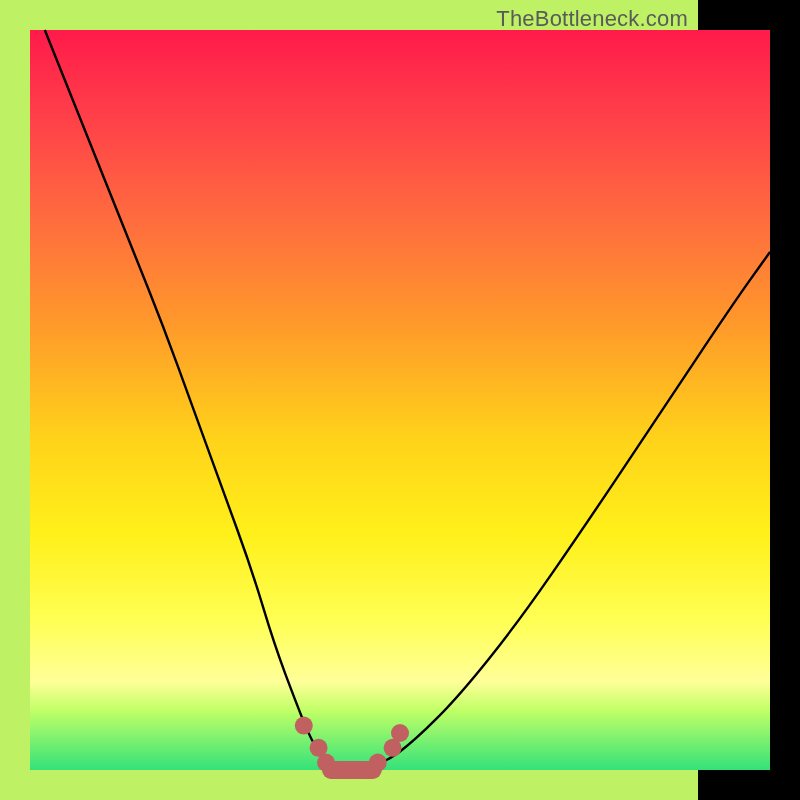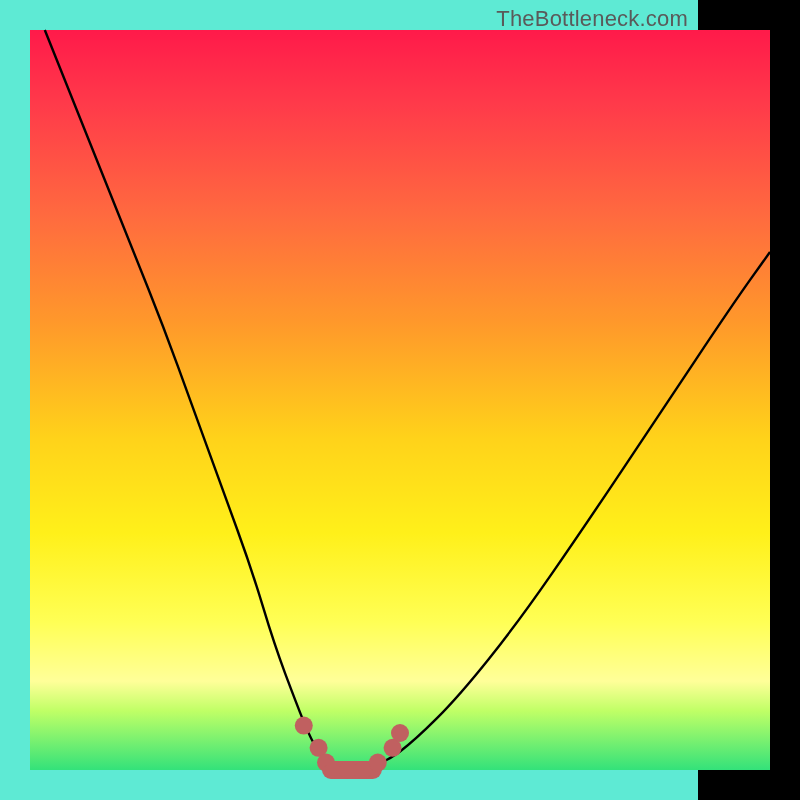--- a/index.html
+++ b/index.html
@@ -10,21 +10,21 @@
     background: #000;
     overflow: hidden;
     font-family: Arial, Helvetica, sans-serif;
   }
   .frame {
     position: absolute;
     left: 0;
     top: 0;
     width: 698px;
     height: 800px;
-    background: #5eead4;
+    background: #bef264;
   }
   .plot-area {
     position: absolute;
     left: 30px;
     top: 30px;
     width: 740px;
     height: 740px;
     background: linear-gradient(to bottom,
       #ff1a4a 0%,
       #ff3a4a 10%,

